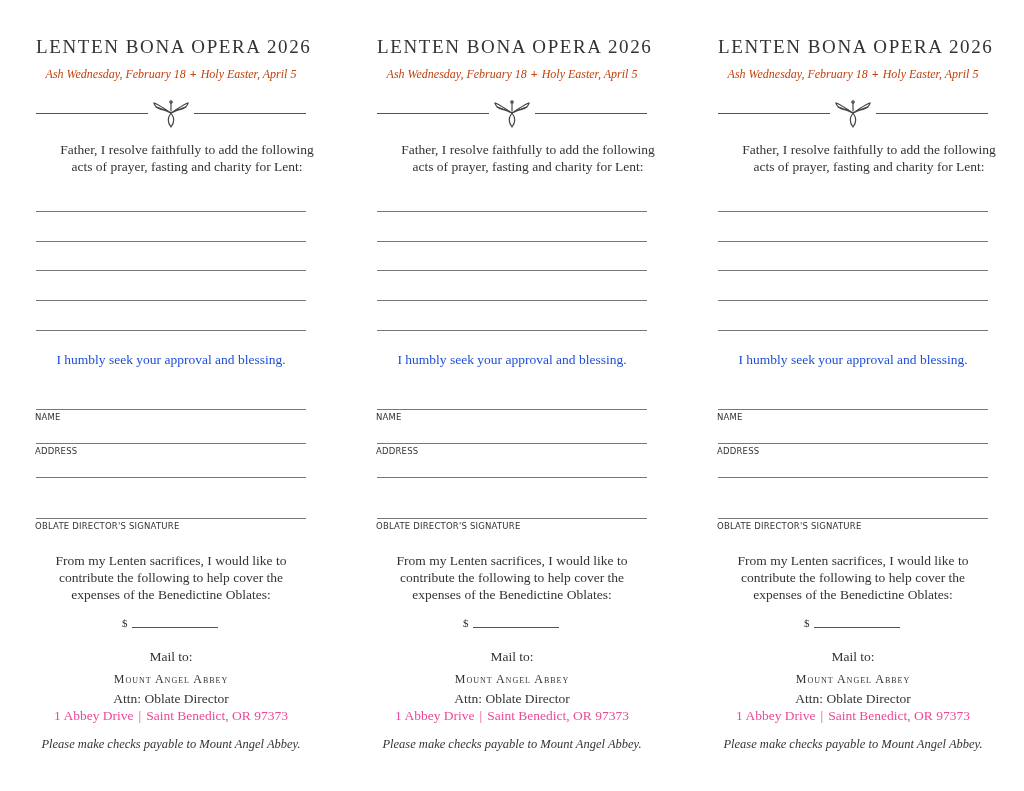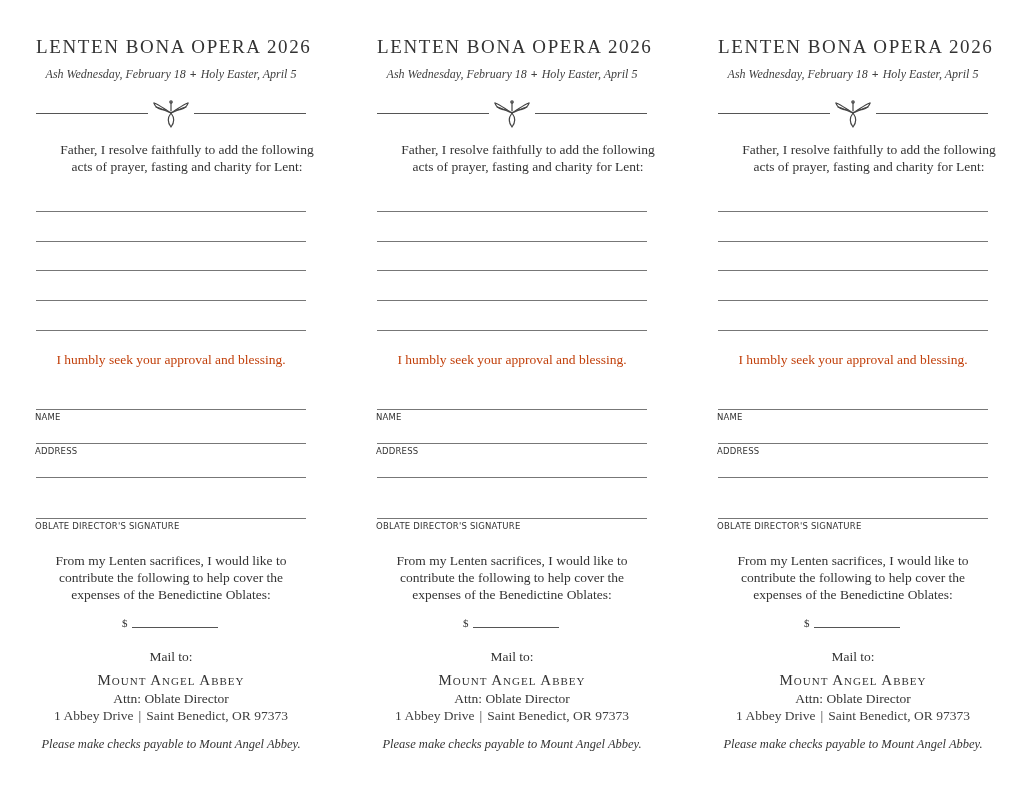--- a/index.html
+++ b/index.html
@@ -3,41 +3,41 @@
 <meta charset="utf-8">
 <style>
   html, body { margin:0; padding:0; background:#ffffff; }
   body { width:1024px; height:791px; position:relative; overflow:hidden;
          font-family:"DejaVu Serif", serif; color:#2b2b2b; }
   .card { position:absolute; top:0; width:270px; height:658px; }
   .card.c0 { left:36px; } .card.c1 { left:377px; } .card.c2 { left:718px; }
   .title { position:absolute; top:36px; left:0; width:270px; text-align:center;
            font-family:"Liberation Serif", serif; font-size:19px; letter-spacing:1.6px; color:#333; white-space:nowrap; }
   .dates { position:absolute; top:67px; left:0; width:270px; text-align:center;
-           font-family:"Liberation Serif", serif; font-style:italic; font-size:12px; color:#404040; white-space:nowrap; }
+           font-family:"Liberation Serif", serif; font-style:italic; font-size:12px; color:#c2410c; white-space:nowrap; }
   .dates .plus { font-style:normal; font-weight:bold; margin:0 4px; }
   .orn { position:absolute; top:99px; left:0; width:270px; height:30px; }
   .orn .rule { position:absolute; top:14px; height:1px; background:#555; width:112px; }
   .orn .rule.l { left:0; } .orn .rule.r { right:0; }
   .orn svg { position:absolute; left:116px; top:0; }
   .resolve { position:absolute; top:141px; left:16px; width:270px; text-align:center;
              font-family:"Liberation Serif", serif; font-size:13.5px; line-height:17px; color:#333; }
   .wline { position:absolute; left:0; width:270px; height:1px; background:#777; }
   .humbly { position:absolute; top:352px; left:0; width:270px; text-align:center;
-            font-family:"Liberation Serif", serif; font-size:13.5px; color:#c2410c; }
+            font-family:"Liberation Serif", serif; font-size:13.5px; color:#1d4ed8; }
   .flabel { position:absolute; left:-1px; font-family:"DejaVu Sans", sans-serif; font-size:8.5px; color:#333; letter-spacing:0.2px; }
   .contrib { position:absolute; top:552px; left:0; width:270px; text-align:center;
              font-family:"Liberation Serif", serif; font-size:13.5px; line-height:17px; color:#333; }
   .dollar { position:absolute; top:617px; left:86px; font-family:"Liberation Serif", serif; font-size:11px; color:#333; }
   .dline { position:absolute; top:627px; left:96px; width:86px; height:1px; background:#555; }
   .mailto { position:absolute; top:649px; left:0; width:270px; text-align:center; font-family:"Liberation Serif", serif; font-size:13.5px; color:#333; }
   .abbey { position:absolute; top:672px; left:0; width:270px; text-align:center; font-family:"Liberation Serif", serif;
-           font-size:15px; font-variant:small-caps; letter-spacing:1px; color:#333; }
+           font-size:12px; font-variant:small-caps; letter-spacing:1px; color:#333; }
   .attn { position:absolute; top:691px; left:0; width:270px; text-align:center; font-family:"Liberation Serif", serif; font-size:13.5px; color:#333; }
-  .addr { position:absolute; top:708px; left:0; width:270px; text-align:center; font-family:"Liberation Serif", serif; font-size:13.5px; color:#404040; white-space:nowrap; }
+  .addr { position:absolute; top:708px; left:0; width:270px; text-align:center; font-family:"Liberation Serif", serif; font-size:13.5px; color:#ec4899; white-space:nowrap; }
   .addr .sep { margin:0 5px; }
   .checks { position:absolute; top:737px; left:0; width:270px; text-align:center; font-family:"Liberation Serif", serif;
             font-style:italic; font-size:12.5px; color:#333; white-space:nowrap; }
 </style>
 </head>
 <body>
 
 <div id="sheet">
     <div class="card c0">
     <div class="title">LENTEN BONA OPERA 2026</div>

